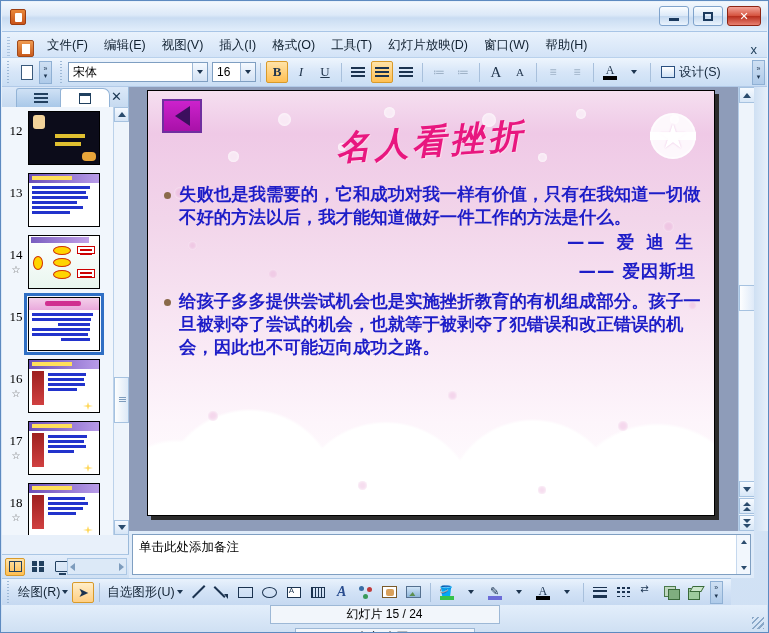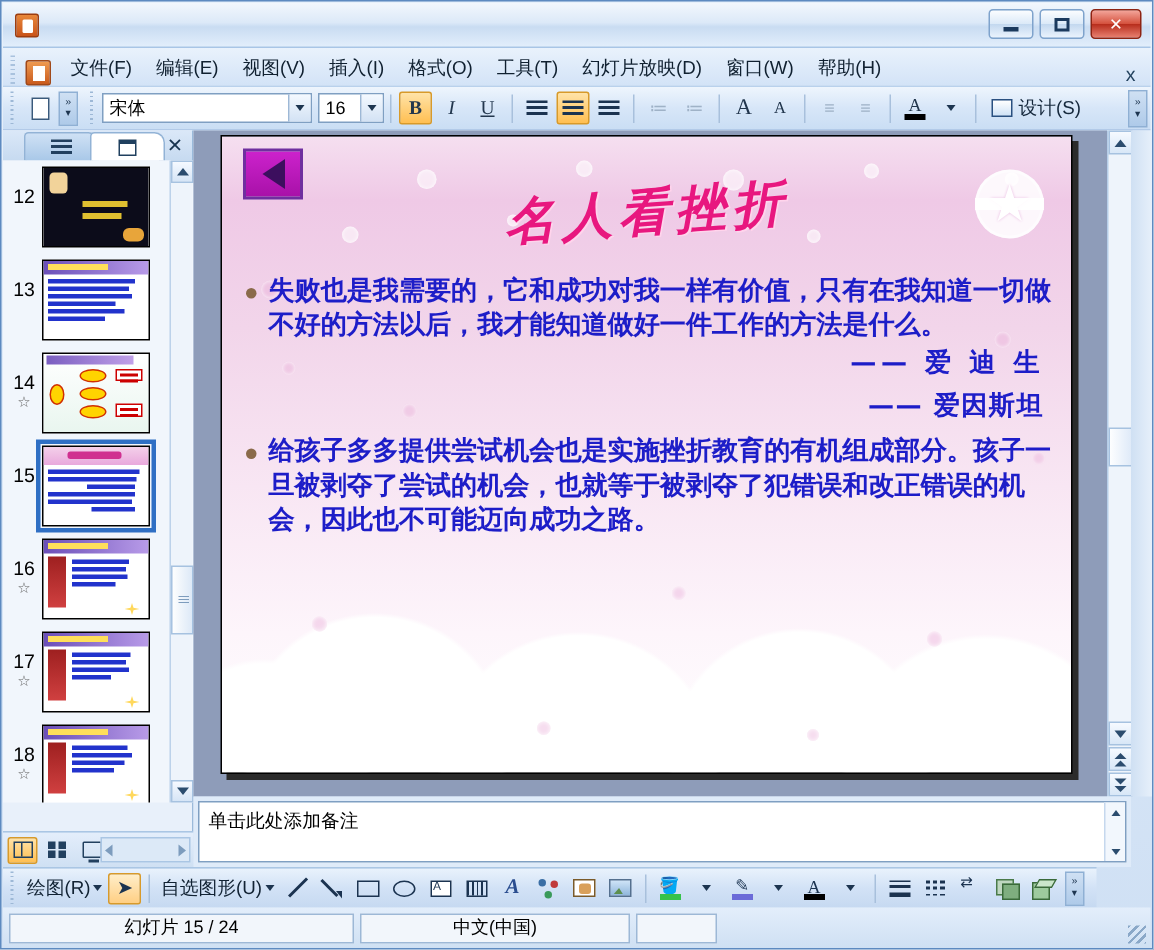--- a/index.html
+++ b/index.html
@@ -142,21 +142,21 @@
   .ico-lines { width: 14px; height: 11px; background-image: repeating-linear-gradient(180deg,#22405f 0 2px,transparent 2px 4px); }
   .ico-square { width: 12px; height: 11px; border: 1.5px solid #20405f; border-top-width: 3px; }
 
   .thumbs {
     position: absolute; left: 0; top: 20px; width: 127px; height: 428px;
     background: #f1f6fc; overflow: hidden;
   }
   .thumb-row { display: flex; align-items: flex-start; padding: 4px 2px 2px 2px; height: 62px; }
   .thumb-num {
     width: 24px; text-align: center; font-size: 13px; color: #000;
-    font-family: Liberation Sans, sans-serif; padding-top: 12px; flex: none;
+    font-family: Liberation Serif, serif; padding-top: 12px; flex: none;
   }
   .star-ico { font-size: 10px; color: #666; display:block; line-height: 10px; padding-top:2px; }
   .thumb {
     width: 72px; height: 54px; border: 1px solid #000; position: relative; overflow: hidden;
     background: #fff; flex: none;
   }
   .thumb-row.selected .thumb { outline: 3px solid #2f6fc4; outline-offset: 1px; }
   
   .t-dark { background: #0c0c1a; width:100%; height:100%; position:relative; }
   .t-dark .ty { position:absolute; left:26px; top:22px; width:30px; height:4px; background:#e0c030; }
@@ -342,21 +342,21 @@
   .shadow-ico::before{content:"";position:absolute;left:0;top:0;width:10px;height:9px;background:#bfd7c0;border:1px solid #4a7a4a;}
   .shadow-ico::after{content:"";position:absolute;left:4px;top:3px;width:10px;height:9px;background:#7fae7f;border:1px solid #3a6a3a;}
   .d3-ico { width:15px;height:13px;position:relative; }
   .d3-ico::before{content:"";position:absolute;left:0;top:2px;width:10px;height:10px;background:#9ecb9e;border:1px solid #3a6a3a;}
   .d3-ico::after{content:"";position:absolute;left:3px;top:0;width:10px;height:4px;background:#cbe6cb;border:1px solid #3a6a3a;transform:skewX(-30deg);}
 
   
   .statusbar {
     position: absolute; left: 1px; top: 604px; width: 765px; height: 27px;
     background: linear-gradient(180deg,#e3eefb,#cfe0f3);
-    display: flex; align-items: center; padding: 0 4px; gap: 4px;
+    display: flex; align-items: center; padding: 0 4px; gap: 4px; flex-direction: column;
   }
   .sb-cell {
     height: 20px; background: #f2f6fb; border: 1px solid #9db8d6;
     display: flex; align-items: center; justify-content: center;
     font-size: 12px; color: #000;
   }
   .sb-slide { width: 230px; }
   .sb-design { width: 230px; font-family: "Liberation Mono","DejaVu Sans Mono",monospace; letter-spacing:1px; }
   .sb-lang { width: 180px; }
   .sb-blank { width: 54px; }

